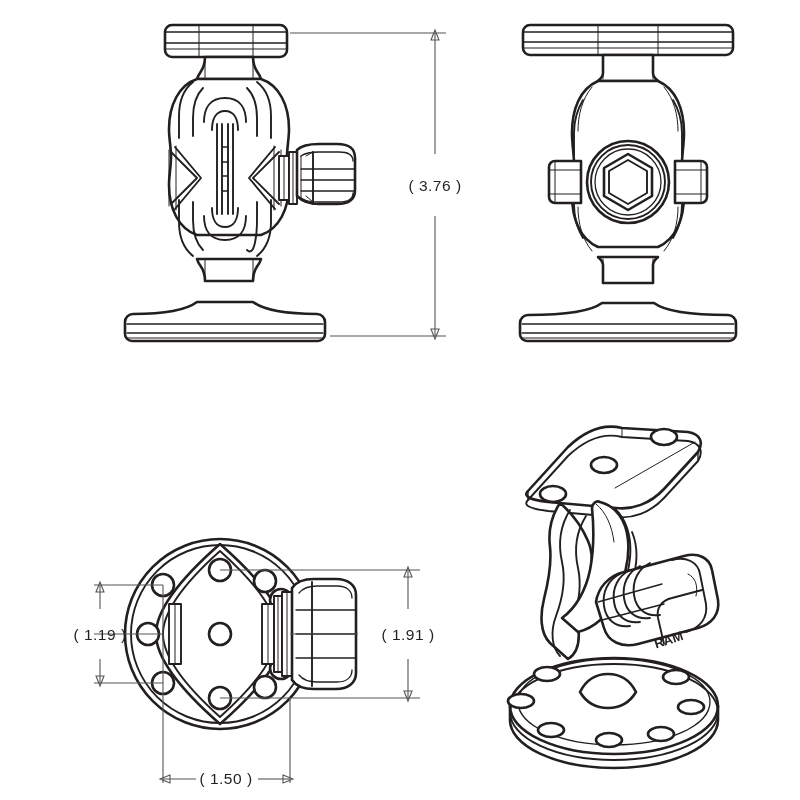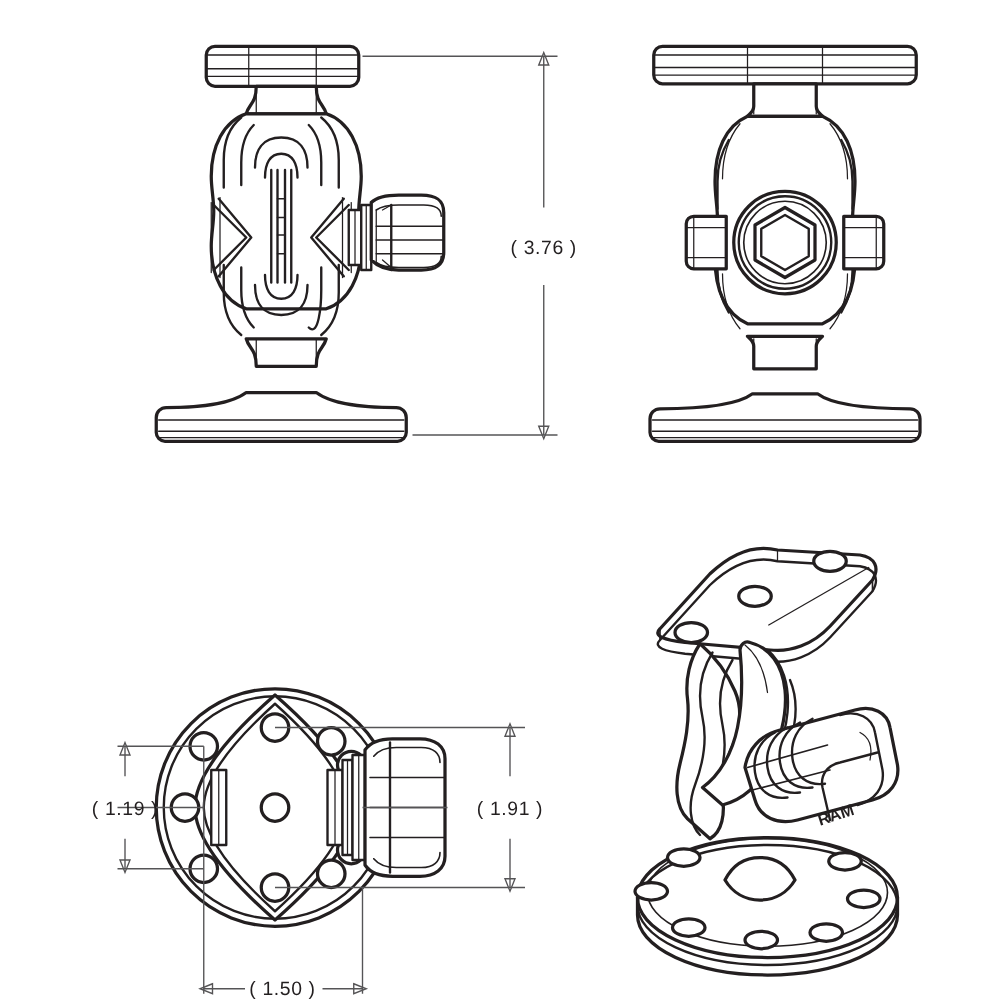--- a/index.html
+++ b/index.html
@@ -1,18 +1,18 @@
 <!DOCTYPE html>
 <html><head>
 <meta charset="utf-8">
 <style>
   html,body{margin:0;padding:0;background:#ffffff;}
   body{width:800px;height:800px;position:relative;overflow:hidden;
        font-family:"Liberation Sans", sans-serif;color:#231f20;}
-  #sheet{position:absolute;left:0;top:16px;width:800px;height:748px;}
+  #sheet{position:absolute;left:0;top:4px;width:800px;height:748px;}
   svg{display:block;}
   .ln{fill:none;stroke:#231f20;stroke-linecap:round;stroke-linejoin:round;}
   .thick{stroke-width:2.6;}
   .med{stroke-width:1.9;}
   .thin{stroke-width:1.3;}
   .hair{stroke-width:1.0;}
   .dim{fill:none;stroke:#555456;stroke-width:1.1;}
   .dimtxt{font-family:"Liberation Sans", sans-serif;font-size:15.5px;fill:#231f20;
           letter-spacing:0.5px;}
   .wh{fill:#ffffff;}

